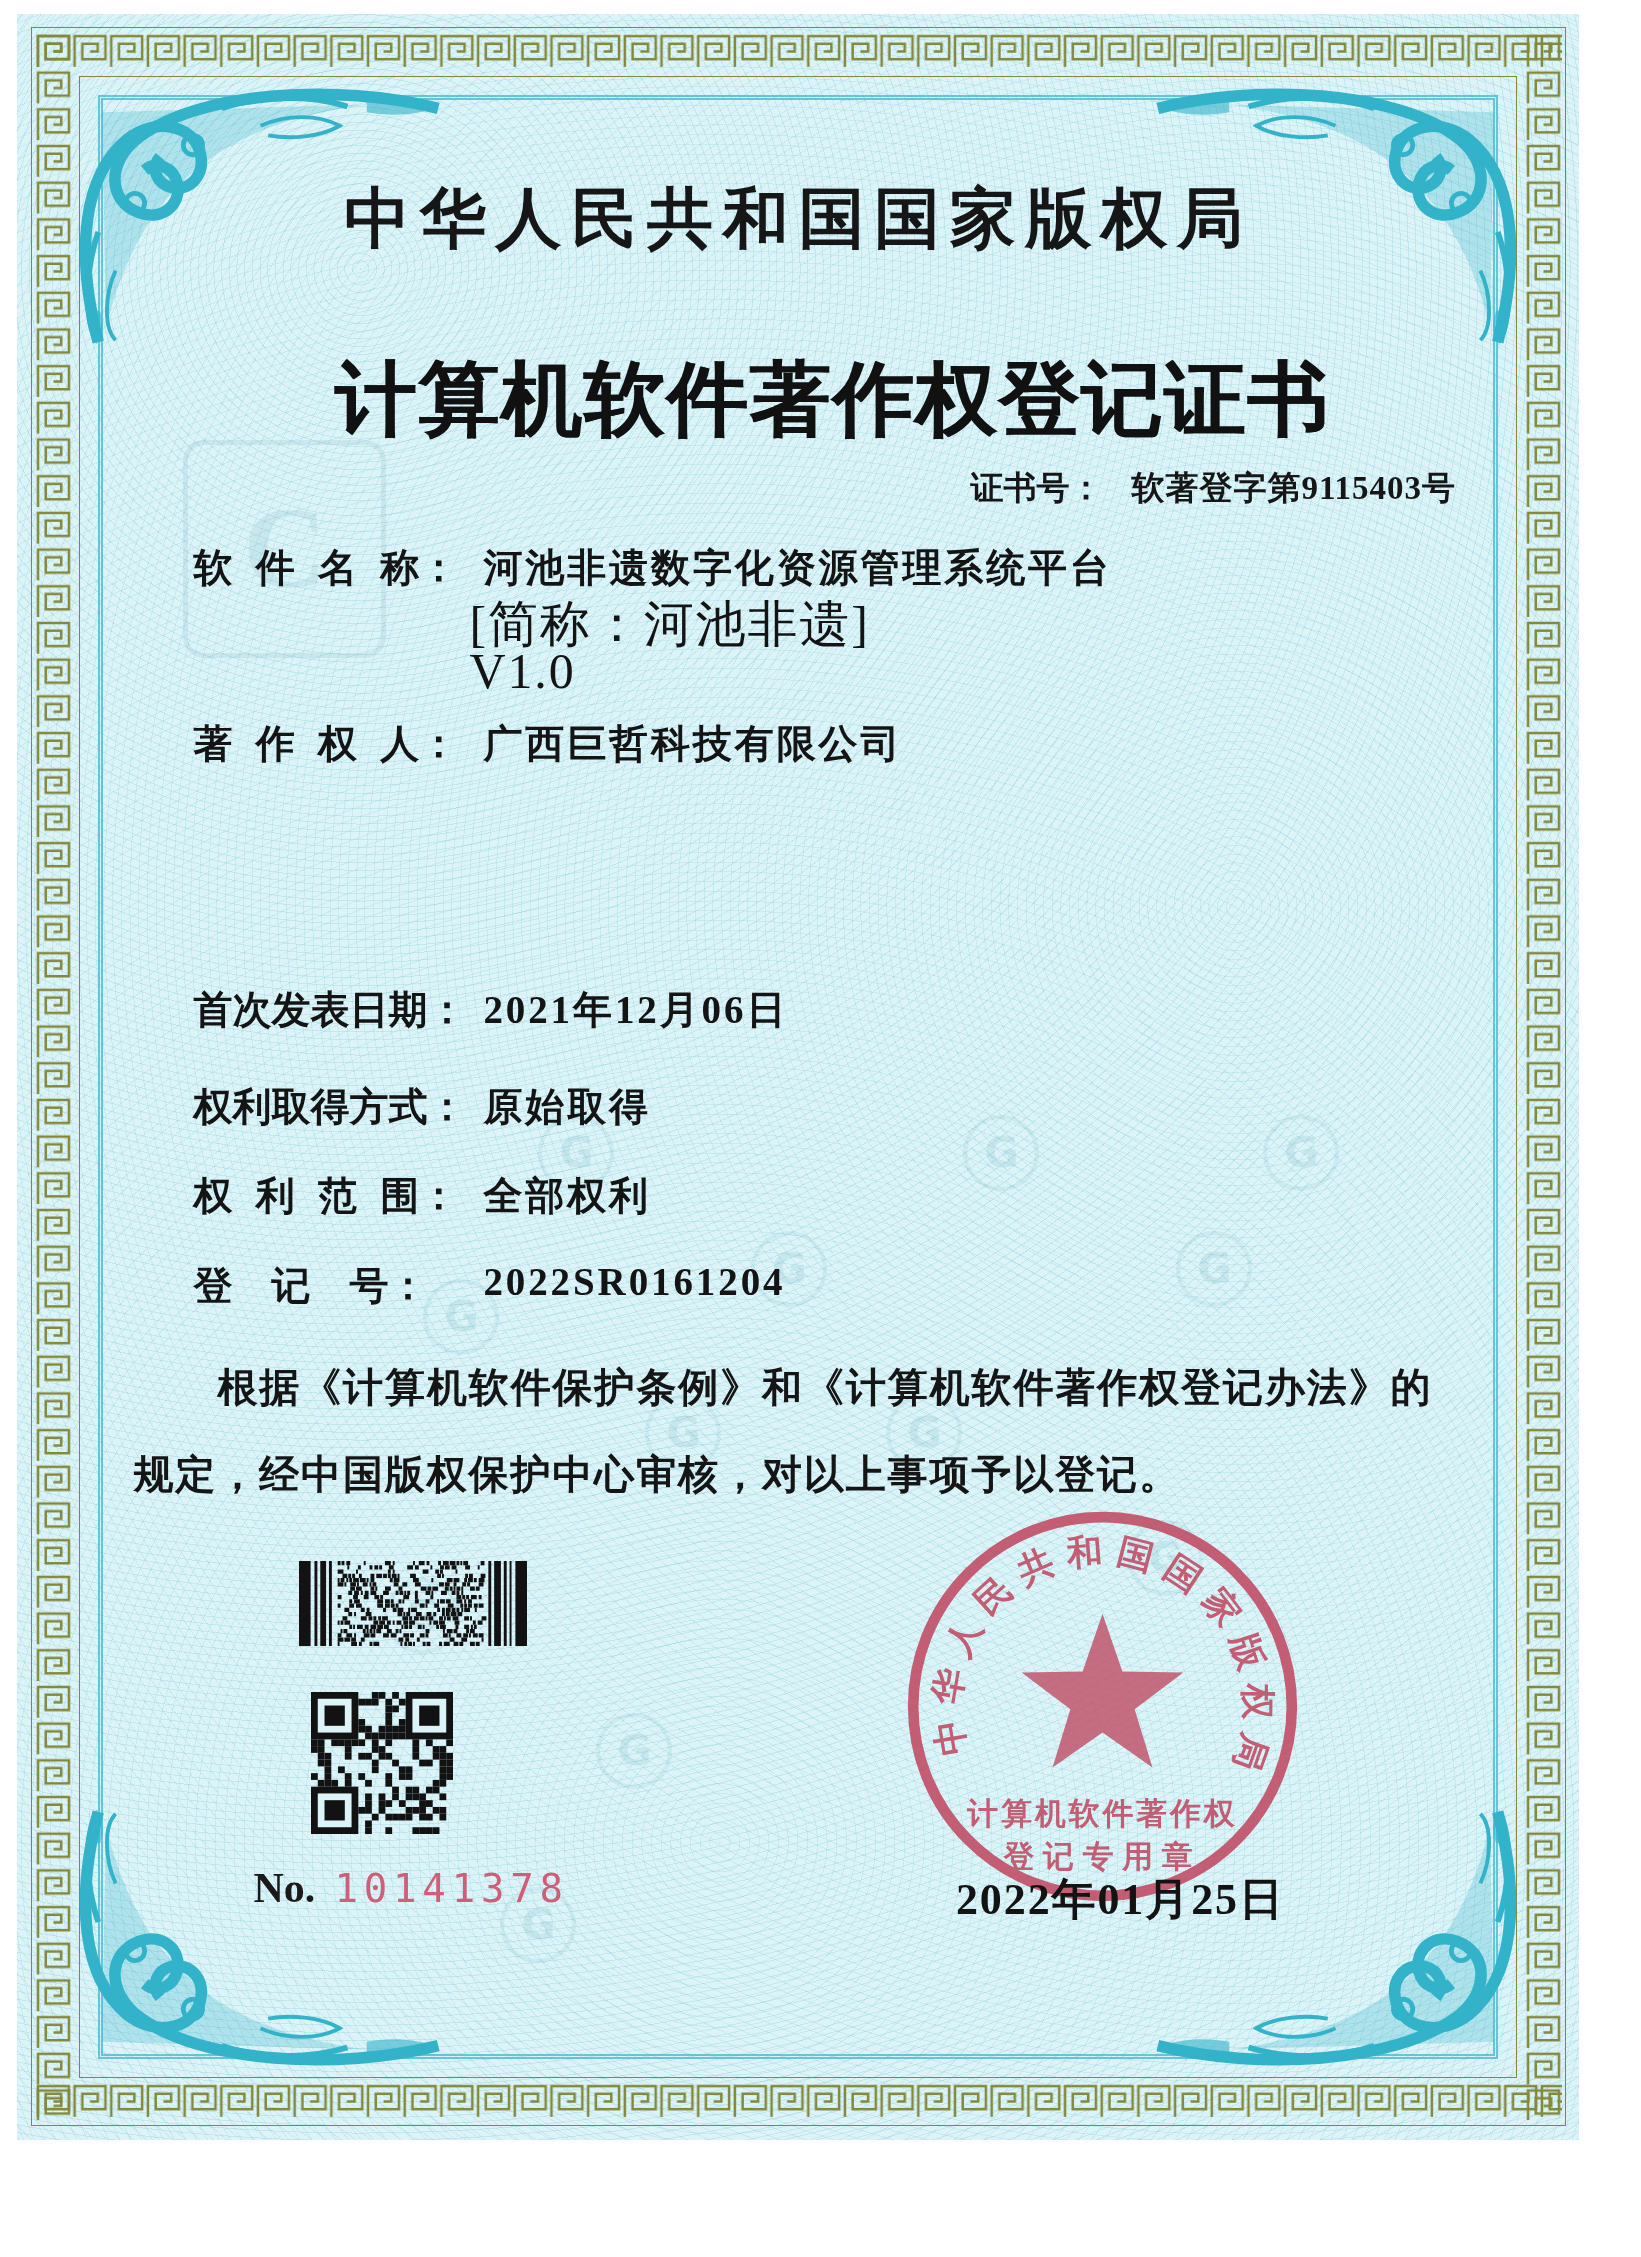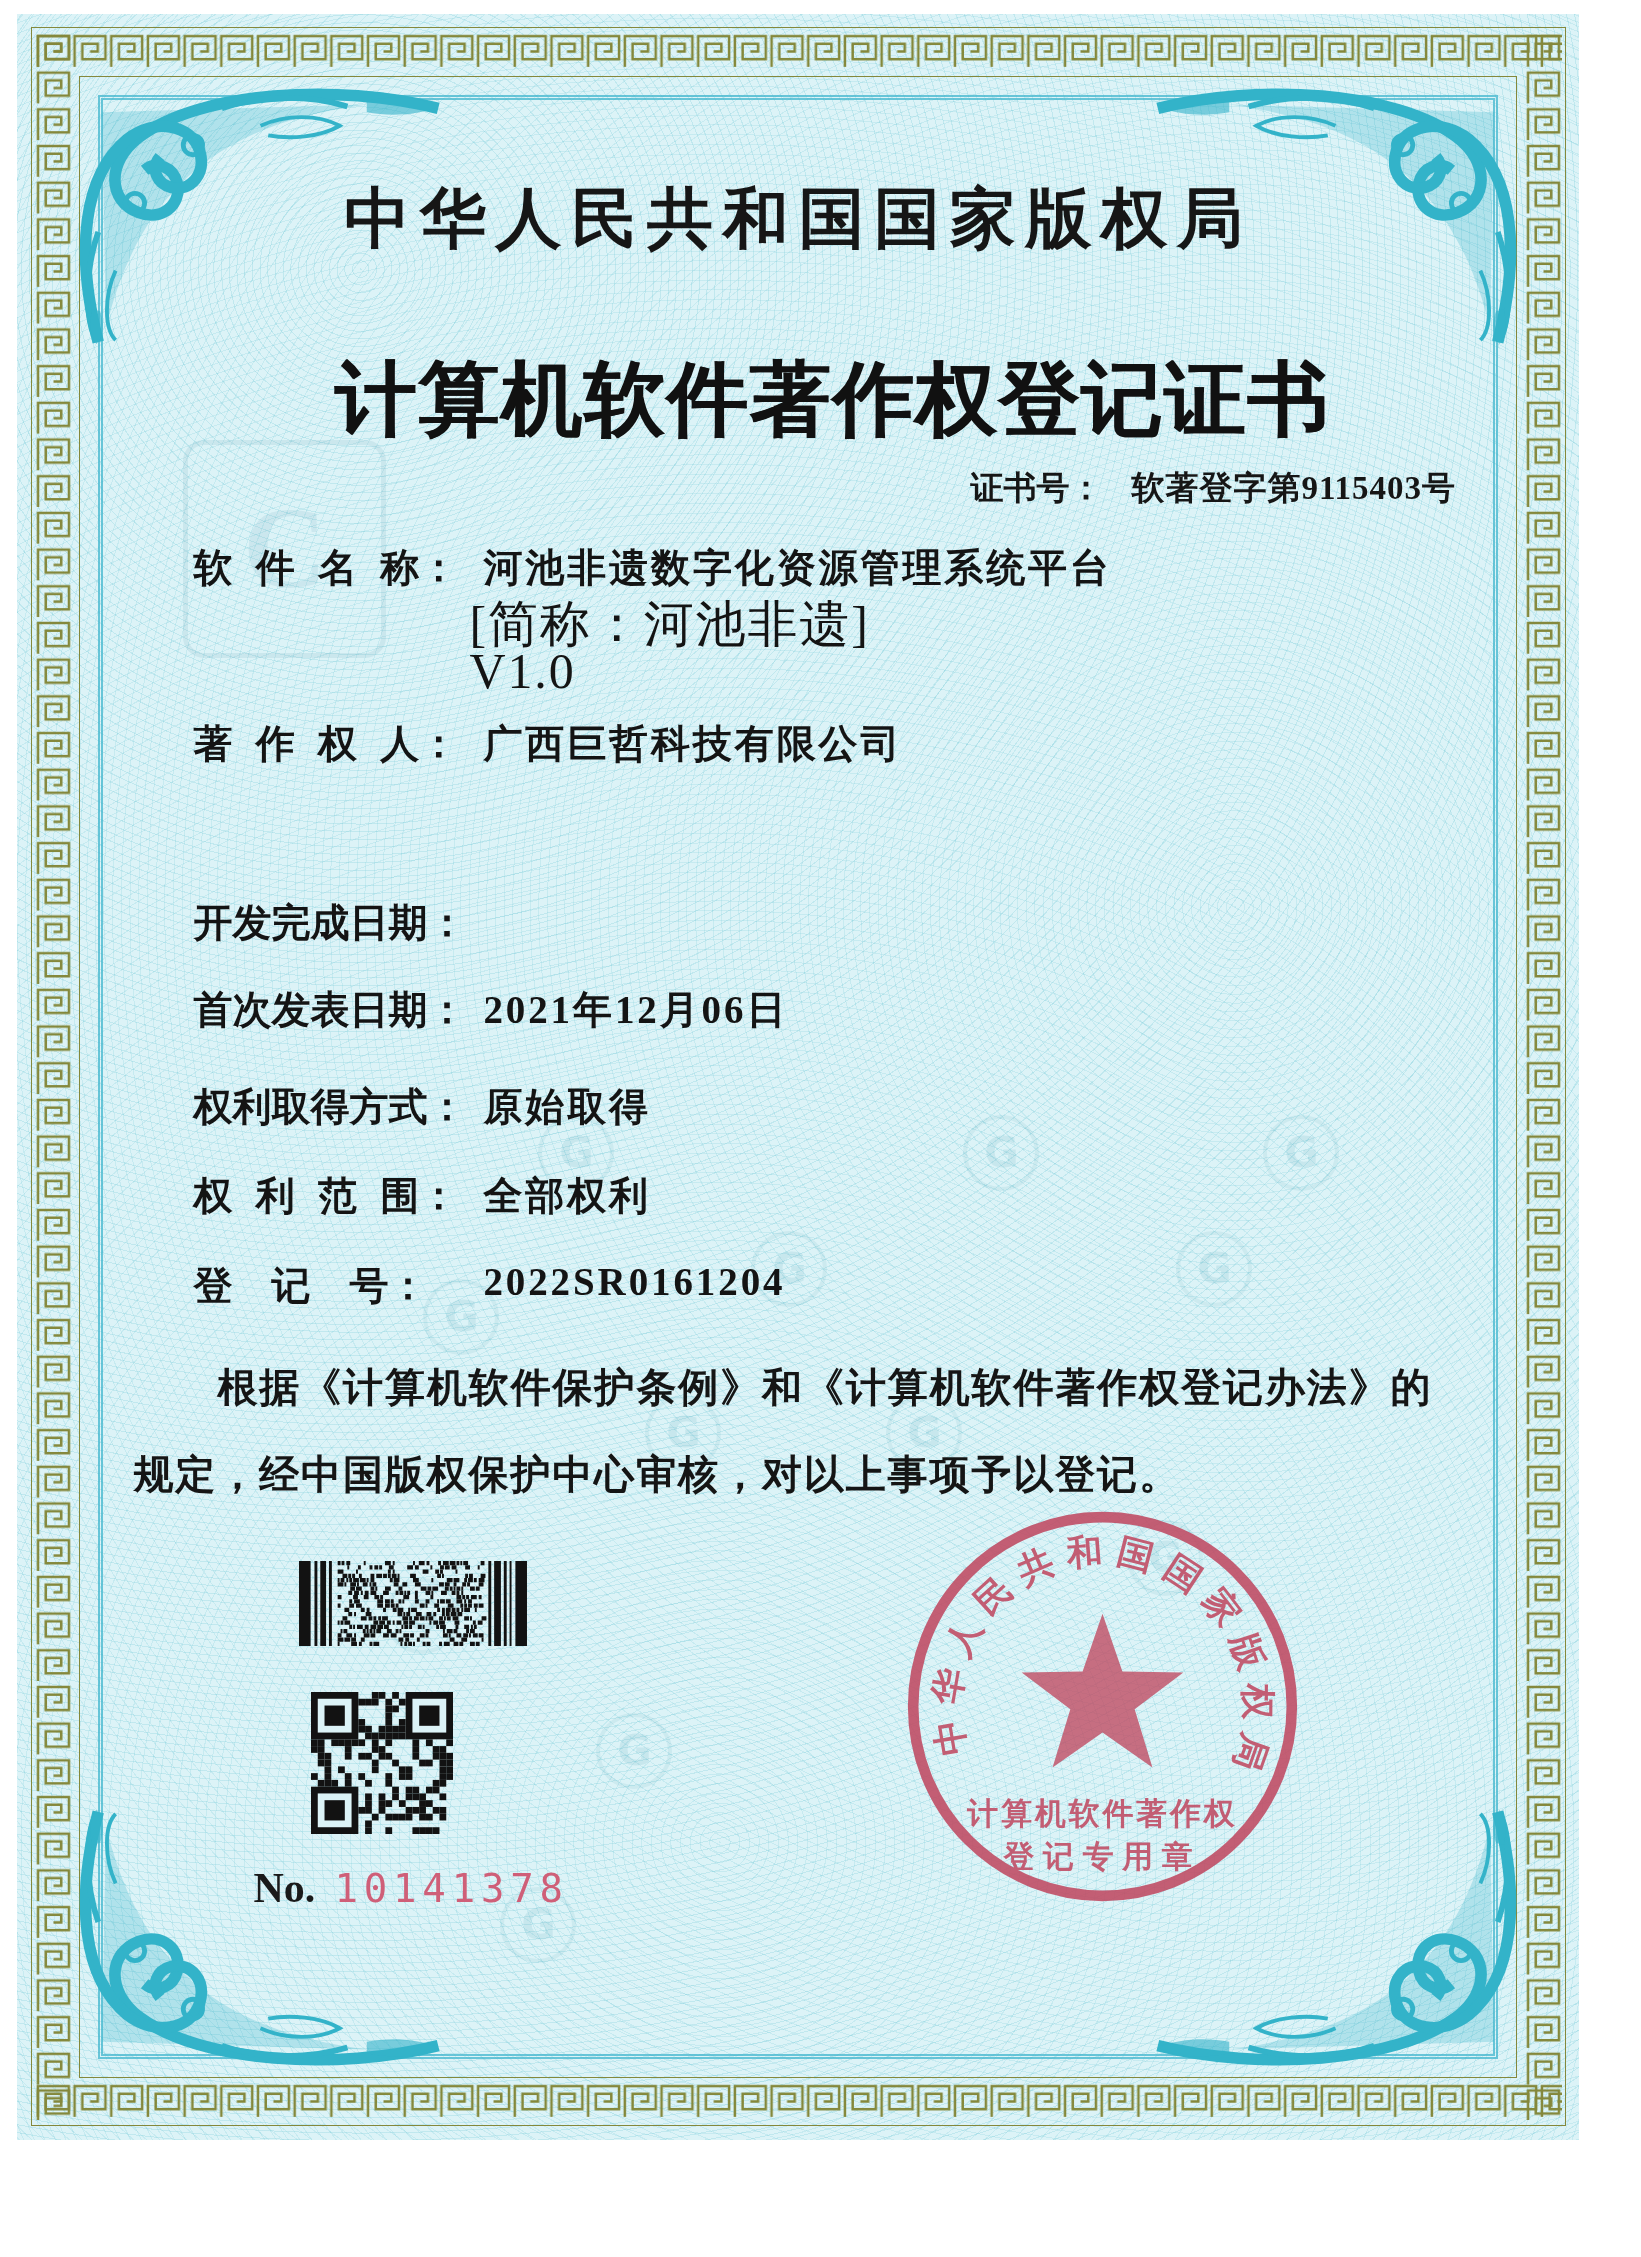--- a/index.html
+++ b/index.html
@@ -178,21 +178,20 @@
       <span class="fvalue">河池非遗数字化资源管理系统平台</span>
     </div>
     <div class="xline" style="top:577px">[简称：河池非遗]</div>
     <div class="xline" style="top:628px">V1.0</div>
 
     <div class="frow" style="top:703px">
       <span class="flabel">著 作 权 人：</span>
       <span class="fvalue">广西巨哲科技有限公司</span>
     </div>
     <div class="frow" style="top:882px">
-      <span class="flabel">开发完成日期：</span>
     </div>
     <div class="frow" style="top:969px">
       <span class="flabel">首次发表日期：</span>
       <span class="fvalue">2021年12月06日</span>
     </div>
     <div class="frow" style="top:1155px">
       <span class="flabel">权 利 范 围：</span>
       <span class="fvalue">全部权利</span>
     </div>
     <div class="frow" style="top:1066px">
@@ -682,16 +681,17 @@
           <text font-size="37" font-weight="bold" fill="#c04a62" letter-spacing="12" style="font-family:'Liberation Serif',serif">
             <textPath href="#sealArc" startOffset="50%" text-anchor="middle">中华人民共和国国家版权局</textPath>
           </text>
         </g>
         <polygon fill="#c04a62" opacity="0.9" points="220,124 240.6,183.7 303.7,184.8 253.3,222.8 271.7,283.2 220,247 168.3,283.2 186.7,222.8 136.3,184.8 199.4,183.7"></polygon>
         <text x="220" y="342" text-anchor="middle" font-size="32" font-weight="bold" fill="#c04a62" letter-spacing="3" style="font-family:'Liberation Serif',serif">计算机软件著作权</text>
         <text x="220" y="386" text-anchor="middle" font-size="32" font-weight="bold" fill="#c04a62" letter-spacing="9" style="font-family:'Liberation Serif',serif">登记专用章</text>
       </g>
     </svg>
 
+    <div class="idate">2022年01月25日</div>
 
   </div>
 </div>
 
 
 </body></html>

